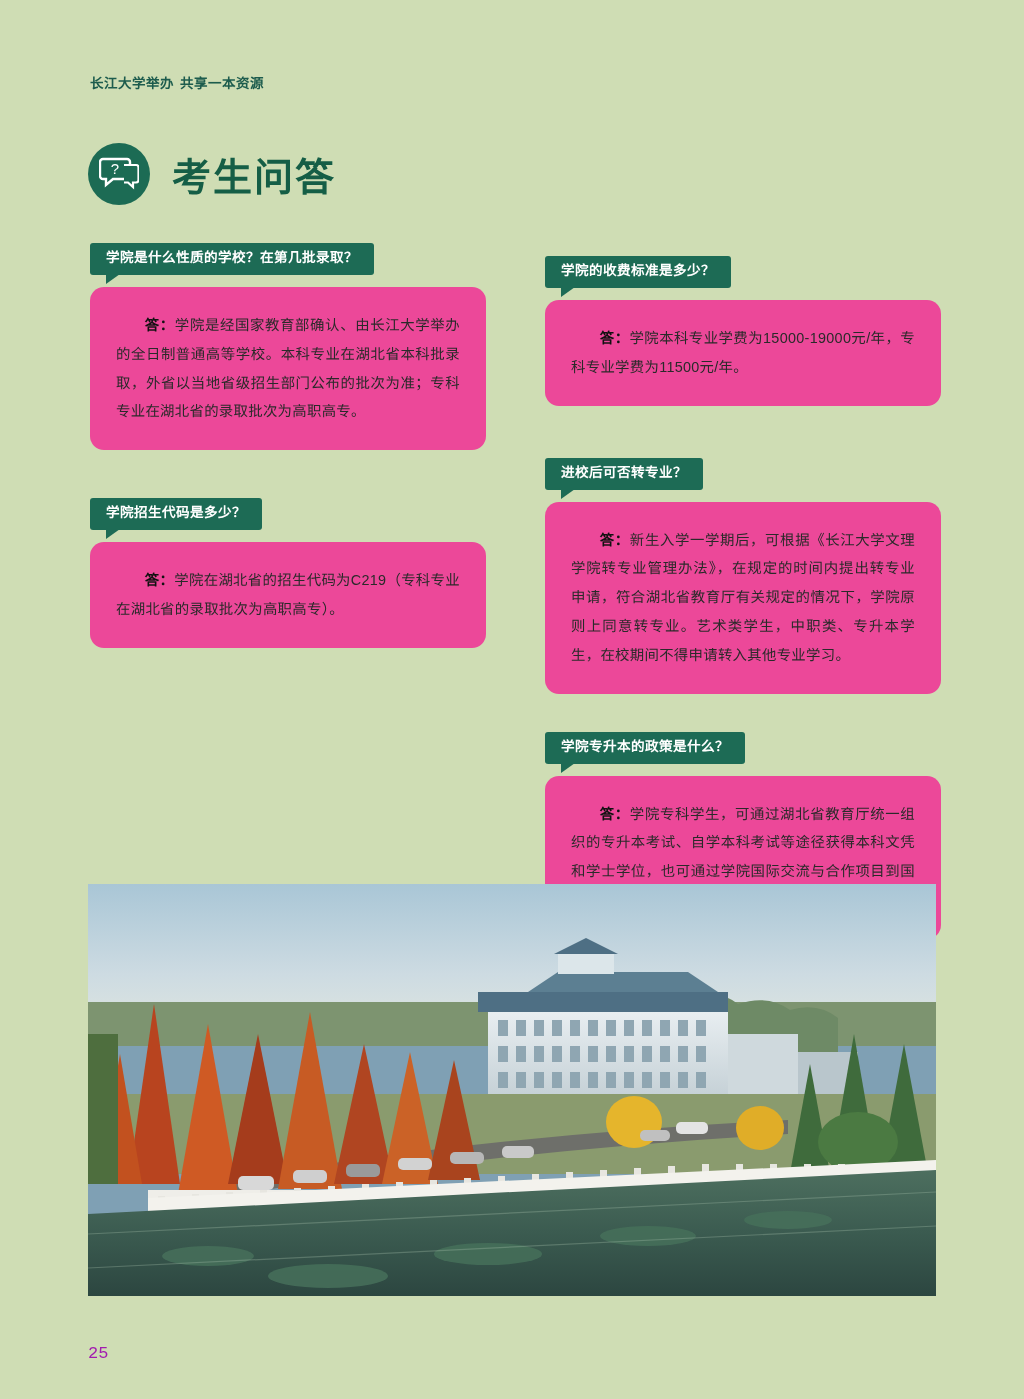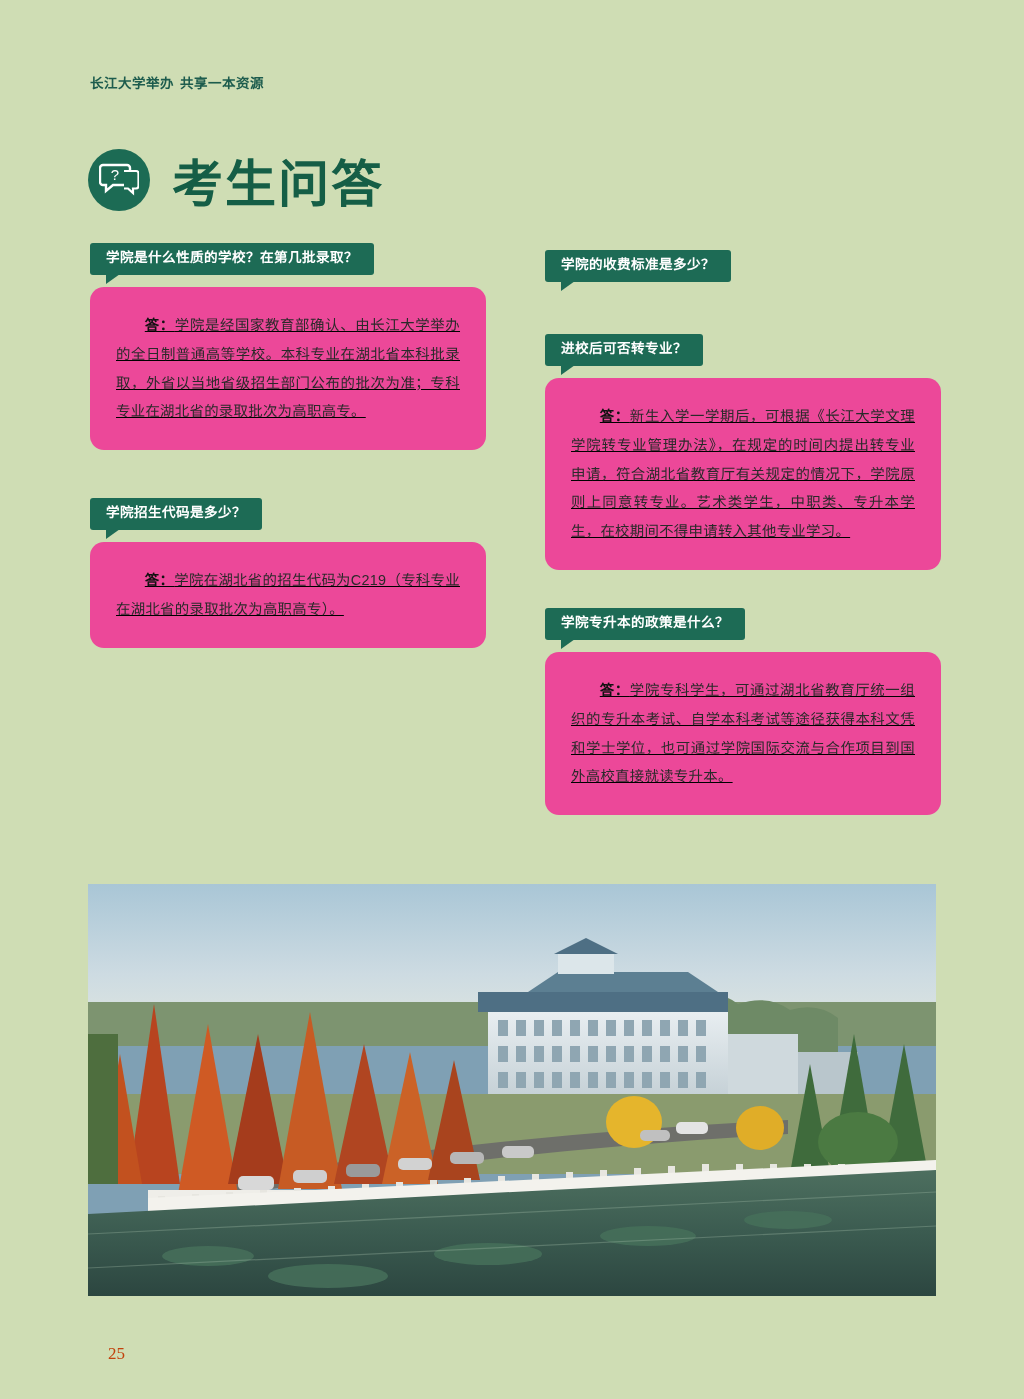--- a/index.html
+++ b/index.html
@@ -49,36 +49,36 @@
     border-radius: 50%;
     background: #1c6b54;
     display: flex;
     align-items: center;
     justify-content: center;
     flex: none;
   }
   .title-badge svg { display: block; }
   .title-text {
     margin-left: 22px;
-    font-size: 51px;
+    font-size: 39px;
     font-weight: bold;
     color: #155e46;
     letter-spacing: 2px;
     font-family: "DejaVu Sans", "Liberation Sans", sans-serif;
   }
 
   
   .col {
     position: absolute;
     width: 396px;
   }
   .col-left { left: 90px; top: 243px; }
-  .col-right { left: 545px; top: 250px; }
-
-  .qa-block { position: relative; margin-bottom: 34px; text-decoration: underline; }
+  .col-right { left: 545px; top: 256px; }
+
+  .qa-block { position: relative; margin-bottom: 34px; }
 
   .q-tag {
     position: relative;
     display: inline-block;
     background: #1d6b55;
     color: #ffffff;
     font-size: 13.6px;
     font-weight: bold;
     letter-spacing: 0.4px;
     padding: 8px 16px 9px 16px;
@@ -124,23 +124,22 @@
     background: #7fa0b4;
   }
   .photo svg { display: block; }
 
   
   .page-num {
     position: absolute;
     left: 88px;
     top: 1344px;
     font-size: 17px;
-    color: #c2410c;
-    font-family: Liberation Serif, serif;
-    margin-left: 20px;
+    color: #a21caf;
+    font-family: Liberation Mono, monospace;
   }
 </style>
 </head>
 <body>
 
 <div class="page">
 
   <div class="header">
     <span class="hdr-main">长江大学举办</span><span class="hdr-sub">共享一本资源</span>
   </div>
@@ -172,20 +171,23 @@
       </div>
     </div>
 
 
   </div>
 
   <div class="col col-right">
 
     <div class="qa-block">
       <div class="q-tag">学院的收费标准是多少？</div>
+      <div class="a-card">
+        <p><span class="ans-label">答：</span><span>学院本科专业学费为15000-19000元/年，专科专业学费为11500元/年。</span></p>
+      </div>
     </div>
 
     <div class="qa-block" style="margin-top:52px;">
       <div class="q-tag">进校后可否转专业？</div>
       <div class="a-card">
         <p><span class="ans-label">答：</span><span>新生入学一学期后，可根据《长江大学文理学院转专业管理办法》，在规定的时间内提出转专业申请，符合湖北省教育厅有关规定的情况下，学院原则上同意转专业。艺术类学生，中职类、专升本学生，在校期间不得申请转入其他专业学习。</span></p>
       </div>
     </div>
 
     <div class="qa-block" style="margin-top:38px;">

